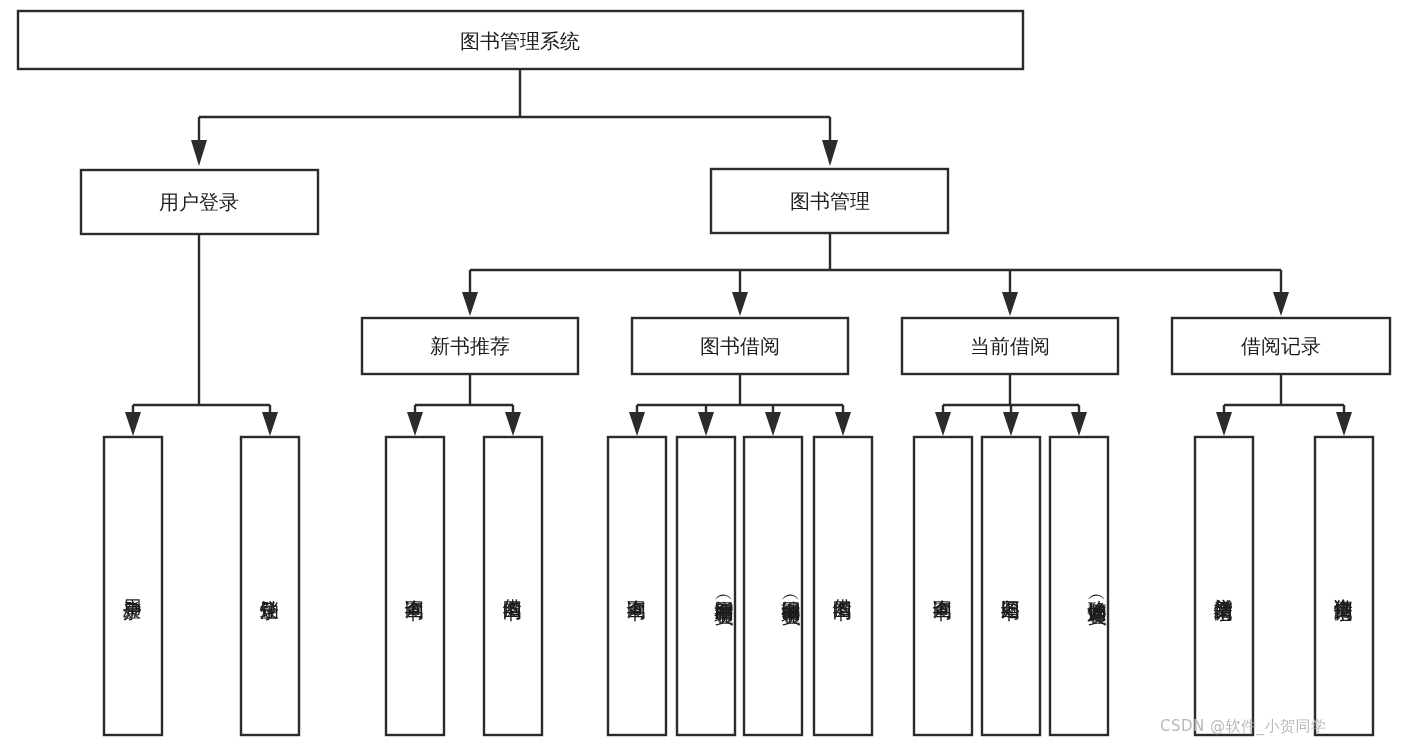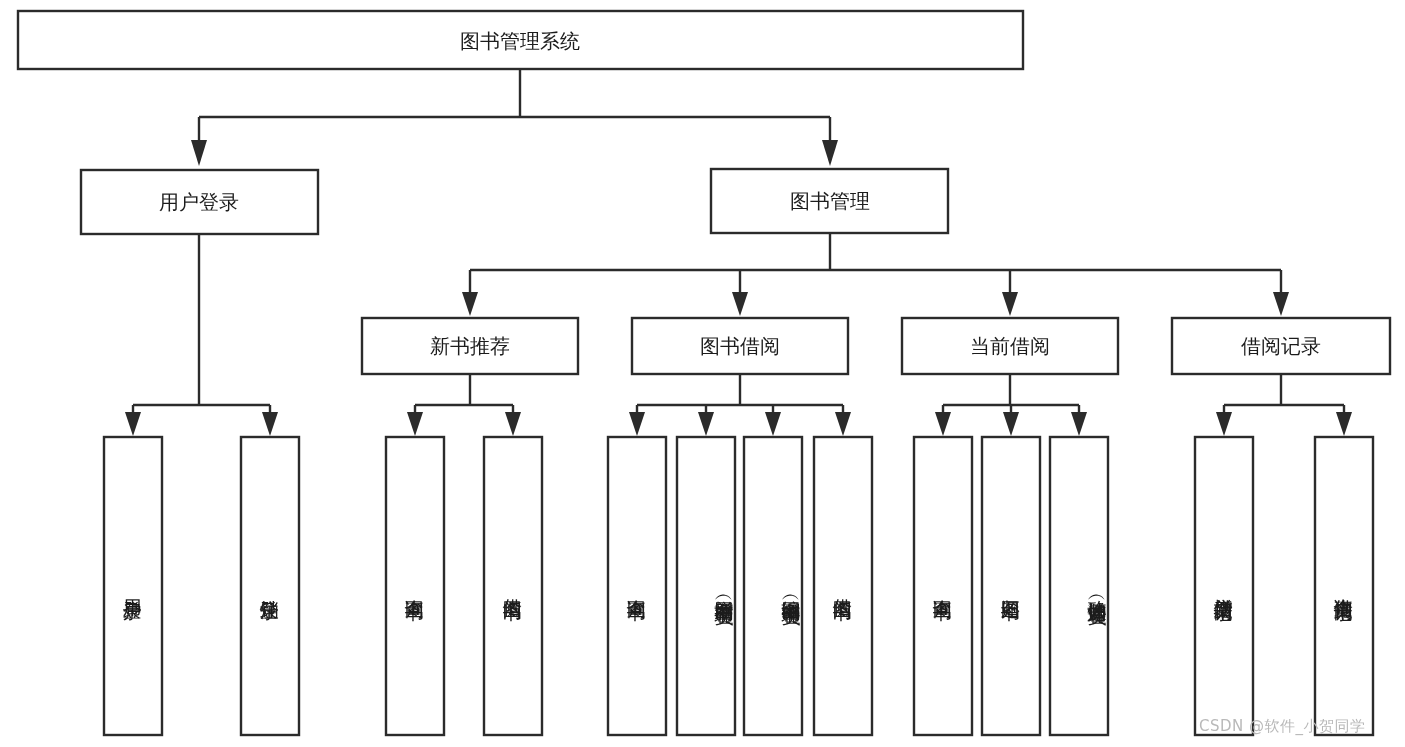--- a/index.html
+++ b/index.html
@@ -193,14 +193,14 @@
   <div class="vlabel-wrap" style="left:744px; top:437px; width:58px; height:298px; align-items:flex-start; padding-top:6px; box-sizing:border-box;">编辑图书（管理员）</div>
   <div class="vlabel-wrap" style="left:814px; top:437px; width:58px; height:298px;">借阅图书</div>
 
   <div class="vlabel-wrap" style="left:914px; top:437px; width:58px; height:298px;">查询图书</div>
   <div class="vlabel-wrap" style="left:982px; top:437px; width:58px; height:298px;">归还图书</div>
   <div class="vlabel-wrap" style="left:1050px; top:437px; width:58px; height:298px; align-items:flex-start; padding-top:6px; box-sizing:border-box;">确认归还（管理员）</div>
 
   <div class="vlabel-wrap" style="left:1195px; top:437px; width:58px; height:298px;">新增借阅记录</div>
   <div class="vlabel-wrap" style="left:1315px; top:437px; width:58px; height:298px;">查询借阅记录</div>
 
-  <div class="watermark" style="left:1199px; top:717px;">CSDN @软件_小贺同学</div>
+  <div class="watermark" style="left:1160px; top:717px;">CSDN @软件_小贺同学</div>
 </div>
 
 </body></html>

